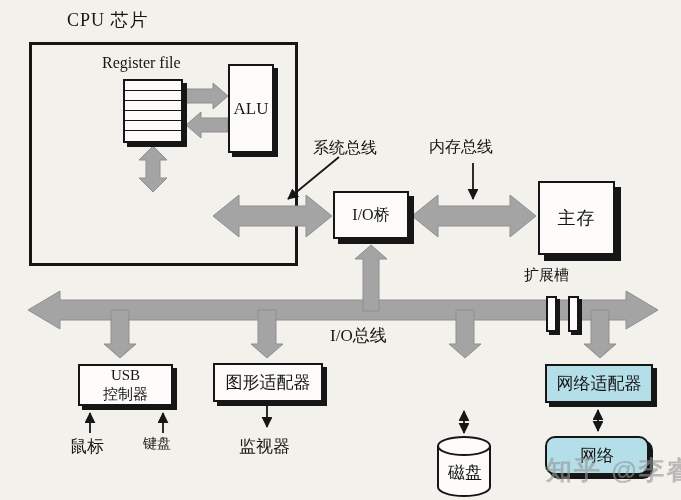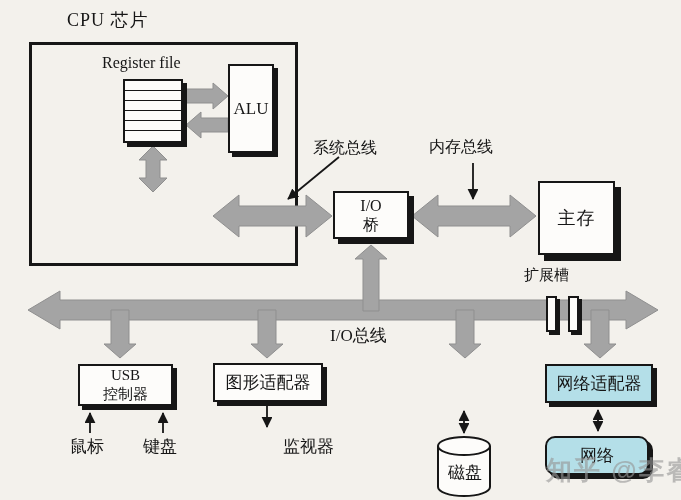--- a/index.html
+++ b/index.html
@@ -22,42 +22,42 @@
   .rf-label{left:102px;top:54px;font-size:16px;}
   .rf-box{left:123px;top:79px;width:60px;height:64px;box-shadow:4px 4px 0 var(--ink);
           display:block;padding:0;}
   .rf-row{height:calc(100% / 6);border-bottom:1.5px solid var(--ink);box-sizing:border-box;}
   .rf-row:last-child{border-bottom:none;}
   .alu-box{left:228px;top:64px;width:46px;height:89px;box-shadow:4px 4px 0 var(--ink);font-size:17px;}
   .busif-box{left:44px;top:193px;width:166px;height:46px;box-shadow:-5px 6px 0 var(--ink);
              font-size:18px;letter-spacing:2px;}
   
   .bridge-box{left:333px;top:191px;width:76px;height:48px;box-shadow:5px 5px 0 var(--ink);
-              font-size:16px;line-height:1.2;flex-direction:column;}
+              font-size:16px;line-height:1.2;flex-direction:row;}
   .mem-box{left:538px;top:181px;width:77px;height:74px;box-shadow:6px 6px 0 var(--ink);
            font-size:18px;letter-spacing:1px;}
   .sysbus-label{left:313px;top:138px;font-size:16px;}
   .membus-label{left:429px;top:137px;font-size:16px;}
   .iobus-label{left:330px;top:324px;font-size:17px;}
   .slots-label{left:524px;top:266px;font-size:15px;}
   .slot{position:absolute;width:11px;height:36px;background:var(--boxfill);
         border:2px solid var(--ink);box-shadow:3px 3px 0 var(--ink);z-index:2;box-sizing:border-box;}
   .slot1{left:546px;top:296px;}
   .slot2{left:568px;top:296px;}
   
   .usb-box{left:78px;top:364px;width:95px;height:42px;box-shadow:4px 4px 0 var(--ink);
            font-size:15px;line-height:1.25;flex-direction:column;text-align:center;}
   .gfx-box{left:213px;top:363px;width:110px;height:39px;box-shadow:4px 4px 0 var(--ink);font-size:17px;}
   .diskctl-box{left:408px;top:362px;width:112px;height:40px;box-shadow:4px 4px 0 var(--ink);font-size:17px;}
   .netadapt-box{left:545px;top:364px;width:108px;height:39px;box-shadow:4px 4px 0 var(--ink);font-size:17px;}
   .net-box{left:545px;top:436px;width:104px;height:39px;border-radius:10px;
            box-shadow:4px 4px 0 var(--ink);font-size:17px;}
   .mouse-label{left:70px;top:435px;font-size:17px;}
-  .kbd-label{left:143px;top:435px;font-size:17px;}
-  .monitor-label{left:239px;top:435px;font-size:17px;margin-left:44px;}
+  .kbd-label{left:143px;top:435px;font-size:14px;}
+  .monitor-label{left:239px;top:435px;font-size:17px;}
   .disk-label{left:438px;top:461px;width:54px;text-align:center;font-size:17px;z-index:3;}
   .watermark{left:546px;top:453px;font-size:26px;font-weight:bold;
              color:rgba(150,150,150,0.62);letter-spacing:2px;z-index:6;
              font-family:"Liberation Sans","DejaVu Sans",sans-serif;}
   .ba{fill:var(--arrow);stroke:var(--arrow-edge);stroke-width:1;}
   .thinline{stroke:var(--ink);stroke-width:1.8;fill:none;}
   .shape{fill:var(--boxfill);stroke:var(--ink);stroke-width:2;}
 </style>
 </head>
 <body>

